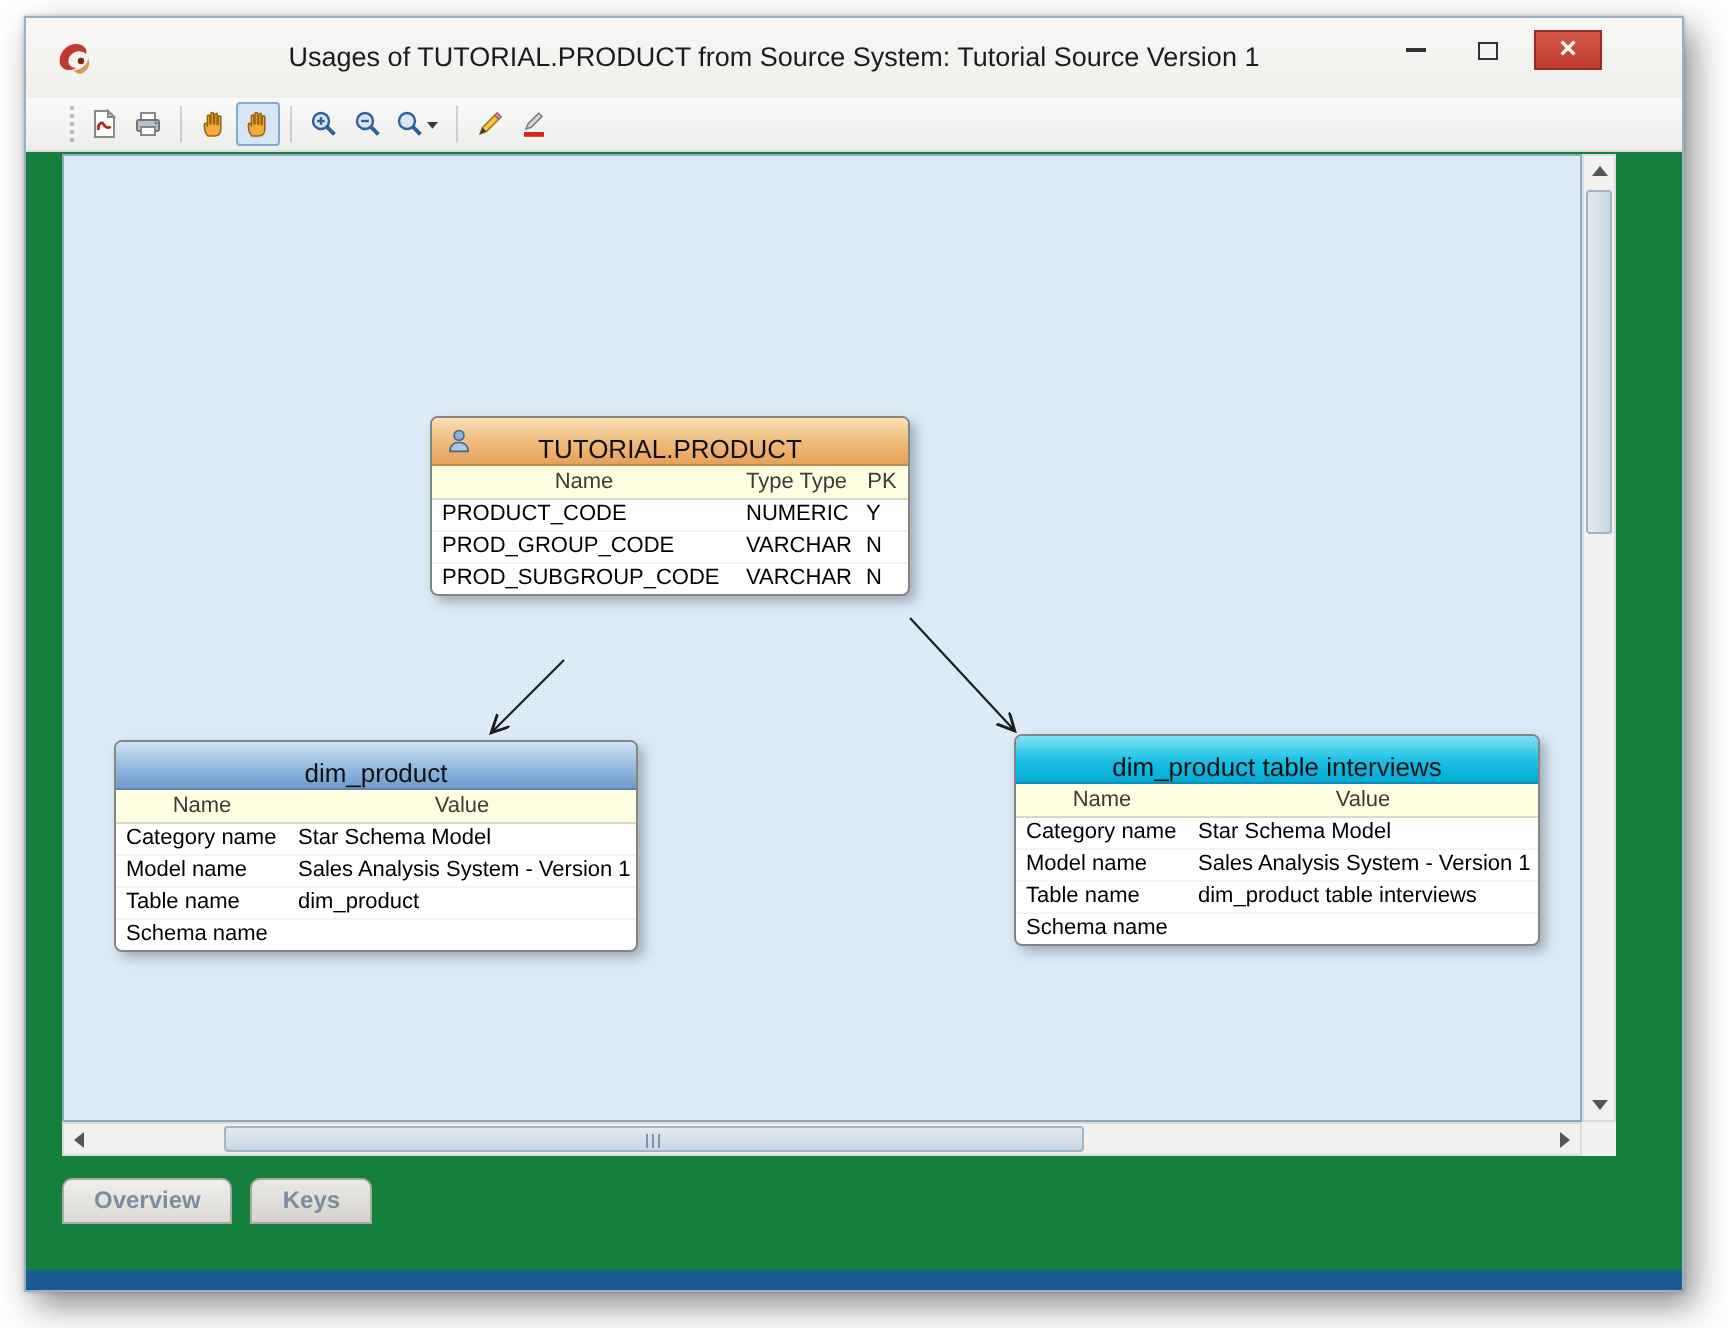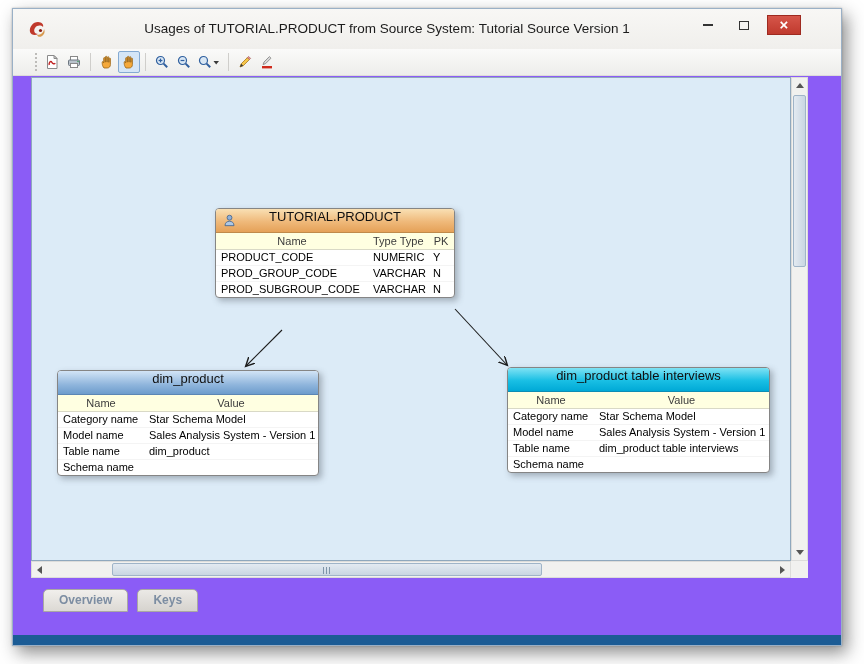--- a/index.html
+++ b/index.html
@@ -2,21 +2,21 @@
 <html><head>
 <meta charset="utf-8">
 <style>
   * { margin:0; padding:0; box-sizing:border-box; }
   html,body { width:864px; height:664px; background:#ffffff; font-family:"Liberation Sans", sans-serif; overflow:hidden; }
   .page { position:relative; width:864px; height:664px; }
 
   
   .window {
     position:absolute; left:12px; top:8px; width:830px; height:638px;
-    background:#8b5cf6; border:1px solid #9ab0c6;
+    background:#15803d; border:1px solid #9ab0c6;
     box-shadow: 5px 7px 16px rgba(50,50,50,.55), 0 0 2px rgba(0,0,0,.25);
   }
   .bottom-strip { position:absolute; left:0; bottom:0; width:100%; height:10px; background:#1c5c95; }
 
   
   .titlebar { position:absolute; left:0; top:0; width:100%; height:40px; background:linear-gradient(#f8f7f5,#f0efec); }
   .app-icon { position:absolute; left:14px; top:10px; width:20px; height:20px; }
   .win-title { position:absolute; left:60px; right:140px; top:0; height:40px; line-height:40px; text-align:center;
     font-size:13.5px; color:#1c1c1c; white-space:nowrap; overflow:hidden; }
   .win-controls { position:absolute; right:40px; top:6px; display:flex; align-items:flex-start; gap:10px; }
@@ -51,35 +51,35 @@
   .tri-left  { width:0; height:0; border-top:4px solid transparent; border-bottom:4px solid transparent; border-right:5px solid #555; }
   .tri-right { width:0; height:0; border-top:4px solid transparent; border-bottom:4px solid transparent; border-left:5px solid #555; }
   .vthumb { position:absolute; left:1px; top:17px; width:13px; height:172px; background:linear-gradient(90deg,#e3eaf1,#c9d6e2); border:1px solid #9fb4c8; border-radius:2px; }
   .hthumb { position:absolute; top:1px; left:80px; width:430px; height:13px; background:linear-gradient(#e3eaf1,#c9d6e2); border:1px solid #9fb4c8; border-radius:2px; }
   .hgrip { position:absolute; left:50%; top:3px; transform:translateX(-50%); width:8px; height:7px;
     background:repeating-linear-gradient(90deg,#7e94a8 0 1px, transparent 1px 3px); }
 
   
   .entity { position:absolute; background:#ffffff; border:1px solid #858585; border-radius:4px; overflow:hidden;
     box-shadow:3px 3px 6px rgba(90,100,110,.45); }
-  .ent-header { position:relative; display:flex; align-items:flex-start; justify-content:center; font-size:13px; color:#101010; }
+  .ent-header { position:relative; display:flex; align-items:flex-end; justify-content:center; font-size:13px; color:#101010; }
   .ent-header.orange { height:24px; background:linear-gradient(#f9e0b4,#efb97a 55%,#e5a158); border-bottom:1px solid #c08a4a; }
   .ent-header.blue   { height:24px; background:linear-gradient(#d2e4f6,#8fb5dc 60%,#6d9ccc); border-bottom:1px solid #5b86b4; }
   .ent-header.cyan   { height:24px; background:linear-gradient(#7fe2f4,#19bfe4 55%,#00a9d6); border-bottom:1px solid #0d8db4; }
   .person-icon { position:absolute; left:6px; top:4px; width:15px; height:15px; }
   .entity table { width:100%; border-collapse:collapse; table-layout:fixed; font-size:11px; }
   .entity th { text-align:center; font-weight:normal; color:#3c3c3c; background:#ffffe1; height:16px; padding:1px 5px; border-bottom:1px solid #d9d9c6; white-space:nowrap; overflow:hidden; }
   .entity td { height:16px; padding:1px 5px; color:#000; border-bottom:1px solid #f4f4f4; white-space:nowrap; overflow:hidden; }
   .entity tbody tr:last-child td { border-bottom:none; }
 
   
   .tabs { position:absolute; left:18px; top:580px; display:flex; gap:9px; }
   .tab { padding:3px 15px 4px; background:linear-gradient(#ebe9e6,#d6d3ce); border:1px solid #aaa8a3; border-radius:5px 5px 0 0;
     color:#7c8da2; font-size:12px; font-weight:bold; }
-  .tab.active { background:linear-gradient(#f1efec,#dcd9d4);margin-left:12px; }
+  .tab.active { background:linear-gradient(#f1efec,#dcd9d4); }
 </style>
 </head>
 <body>
 
 <div class="page">
   <div class="window">
 
     <div class="titlebar">
       <svg class="app-icon" viewBox="0 0 20 20">
         <path d="M3 13 C2 8 6 3 11 3 C15 3 17 6 16 8 C14 6 10 6 8 9 C6 12 8 15 11 15 C8 17 4 16 3 13 Z" fill="#c0392b"></path>

